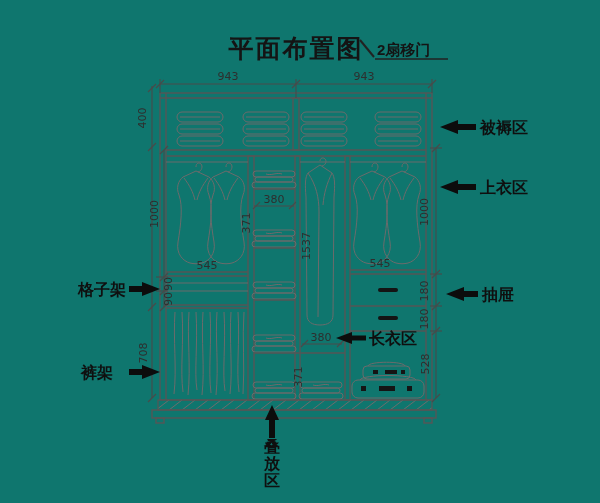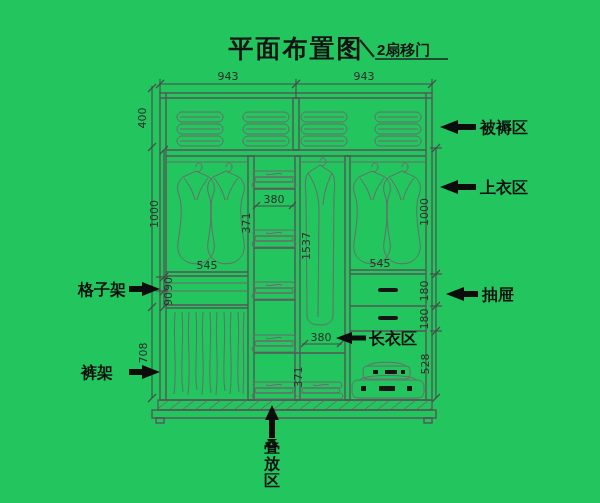--- a/index.html
+++ b/index.html
@@ -1,16 +1,16 @@
 <!DOCTYPE html>
 <html><head>
 <meta charset="utf-8">
 <style>
   html,body{margin:0;padding:0;background:#ffffff;}
-  .canvas{position:relative;width:600px;height:503px;background:#22c55e;overflow:hidden;
+  .canvas{position:relative;width:600px;height:503px;background:#0f766e;overflow:hidden;
           font-family:"Liberation Sans",sans-serif;}
   svg{position:absolute;left:0;top:0;}
   .ln{stroke:#565656;stroke-width:1.4;fill:none;}
   .thin{stroke:#6b6b6b;stroke-width:1;fill:none;}
   .tick{stroke:#4a4a4a;stroke-width:1.1;fill:none;}
   .dim{font-size:11px;fill:#2e2e2e;font-family:"DejaVu Sans",sans-serif;}
   .lbl{font-size:16px;font-weight:bold;fill:#0f0f0f;font-family:"Liberation Sans",sans-serif;}
   .title{font-size:25px;font-weight:bold;fill:#141414;letter-spacing:2px;}
   .sub{font-size:15px;font-weight:bold;fill:#141414;}
   .arrow{fill:#0c0c0c;stroke:none;}

